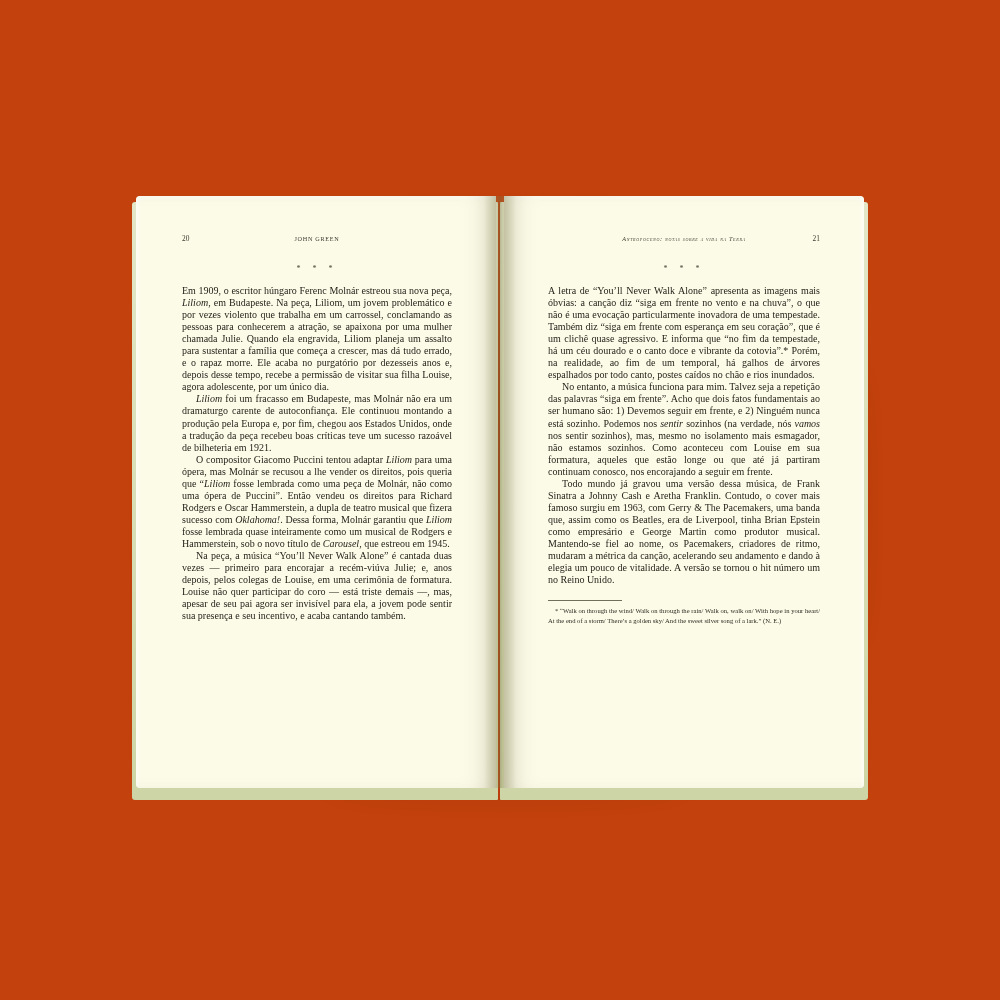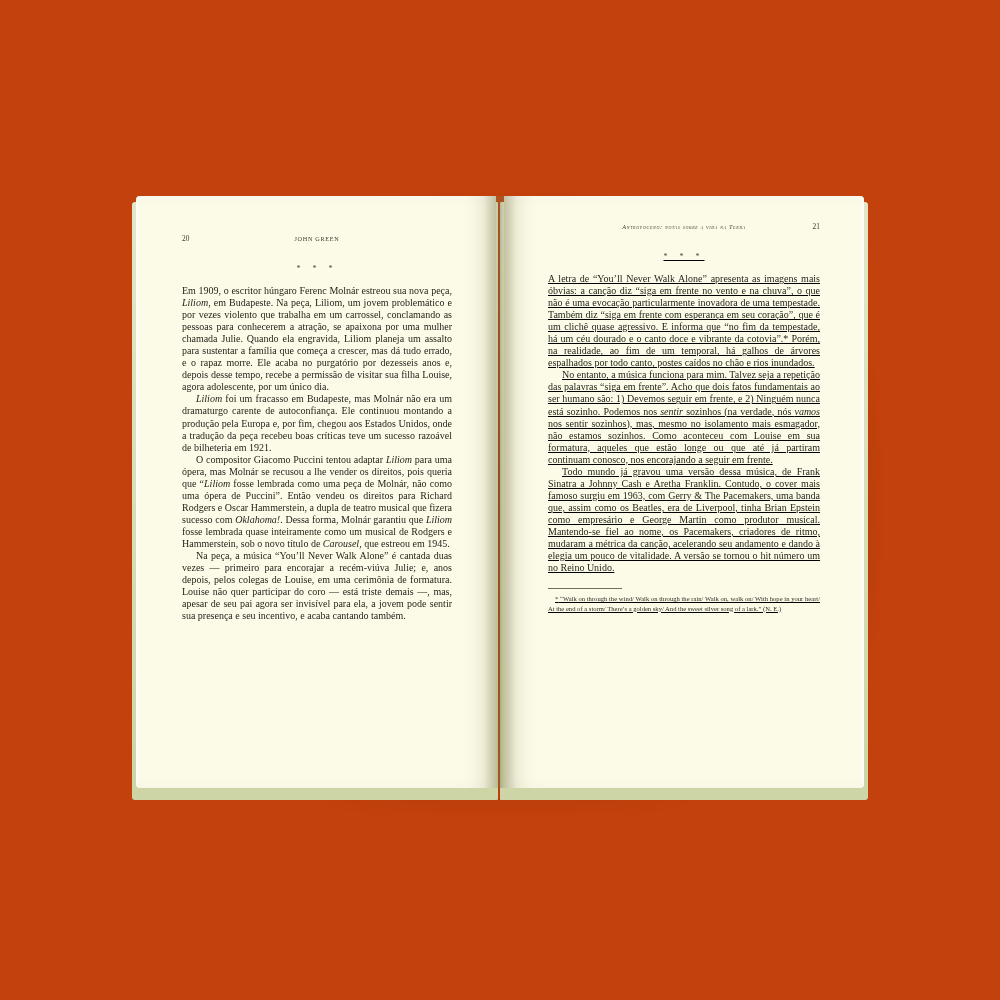--- a/index.html
+++ b/index.html
@@ -88,21 +88,21 @@
     height: 592px;
     background: linear-gradient(90deg, rgba(150,143,95,0.0) 0%, rgba(140,133,88,0.28) 42%, rgba(120,113,70,0.40) 50%, rgba(140,133,88,0.28) 58%, rgba(150,143,95,0.0) 100%);
     pointer-events: none;
   }
 
   .page-inner {
     position: absolute;
     box-sizing: border-box;
   }
   .left .page-inner  { left: 46px;  top: 38px; width: 270px; }
-  .right .page-inner { left: 44px;  top: 26px; width: 272px; text-decoration: underline; }
+  .right .page-inner { left: 44px;  top: 38px; width: 272px; }
 
   
   .runhead {
     position: relative;
     height: 16px;
     font-size: 6.2px;
     letter-spacing: 0.7px;
     color: #3b3a2f;
     font-variant: small-caps;
   }

